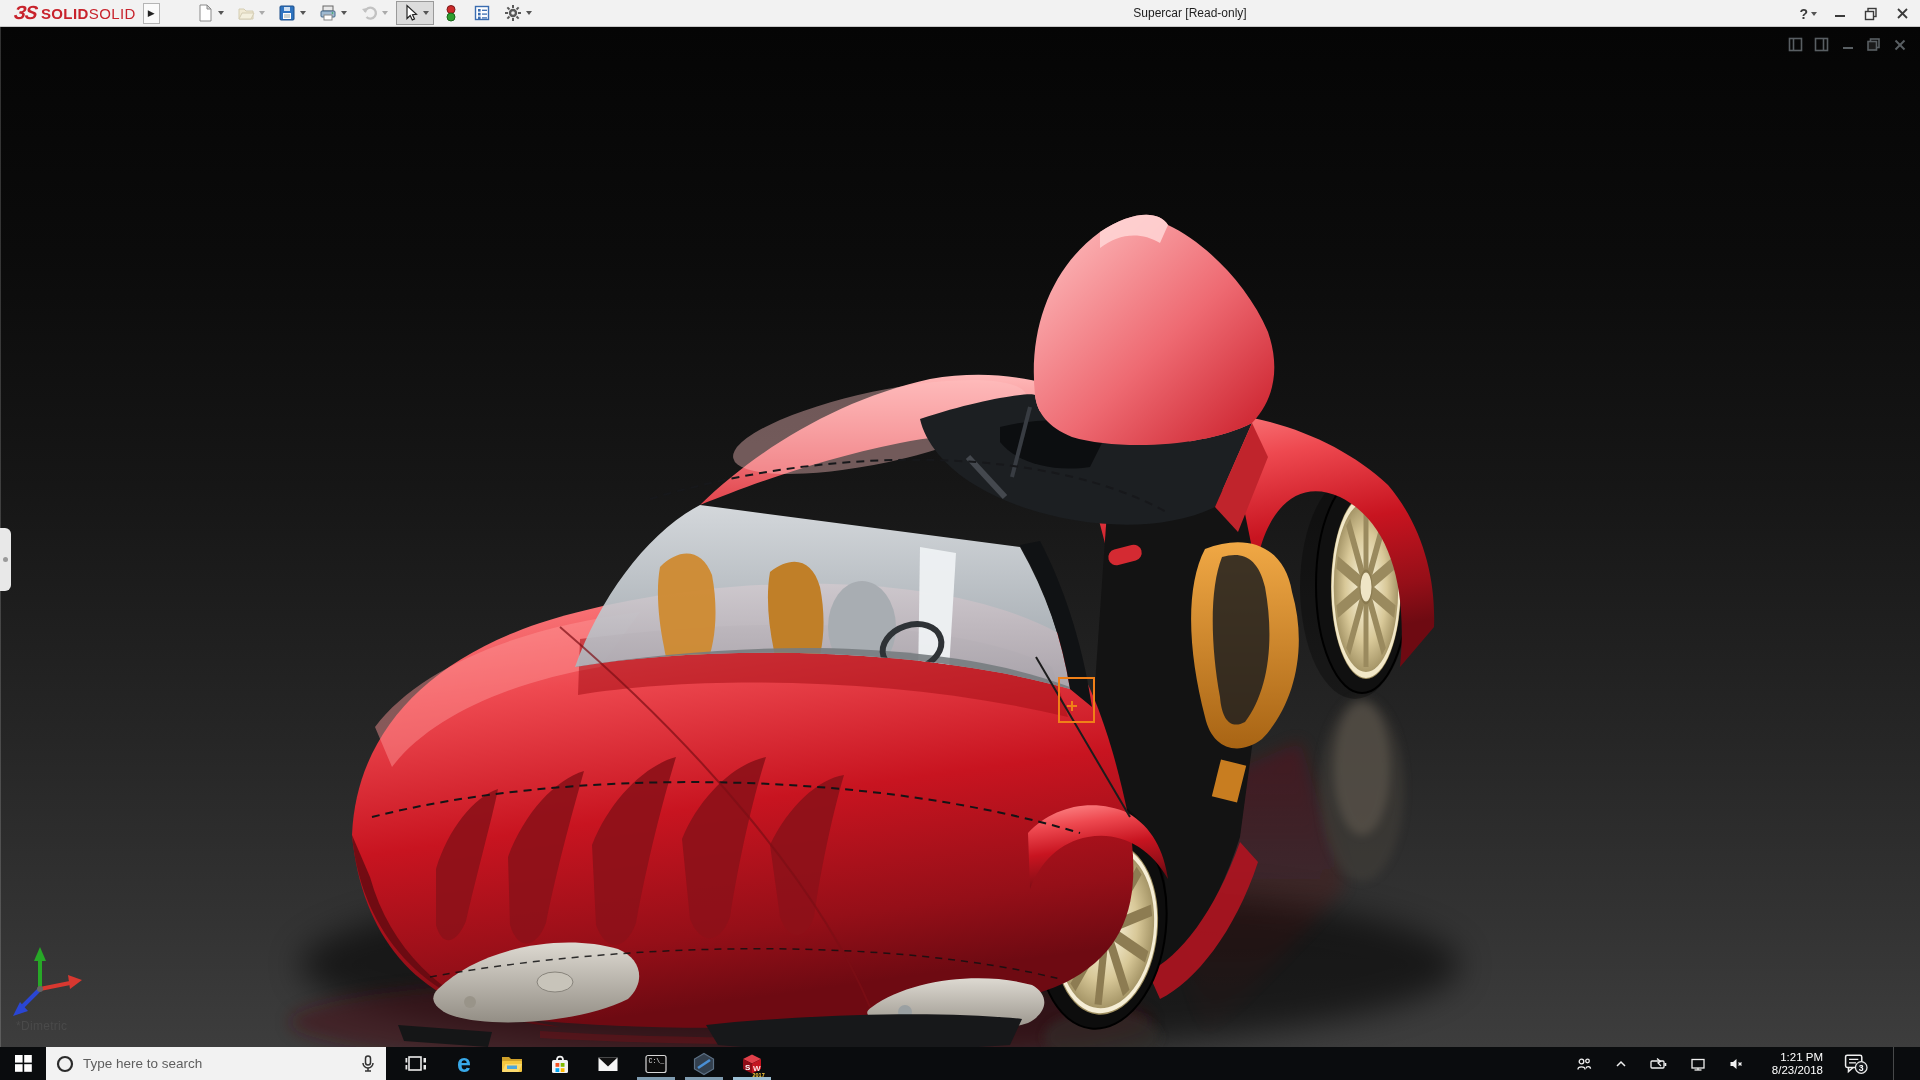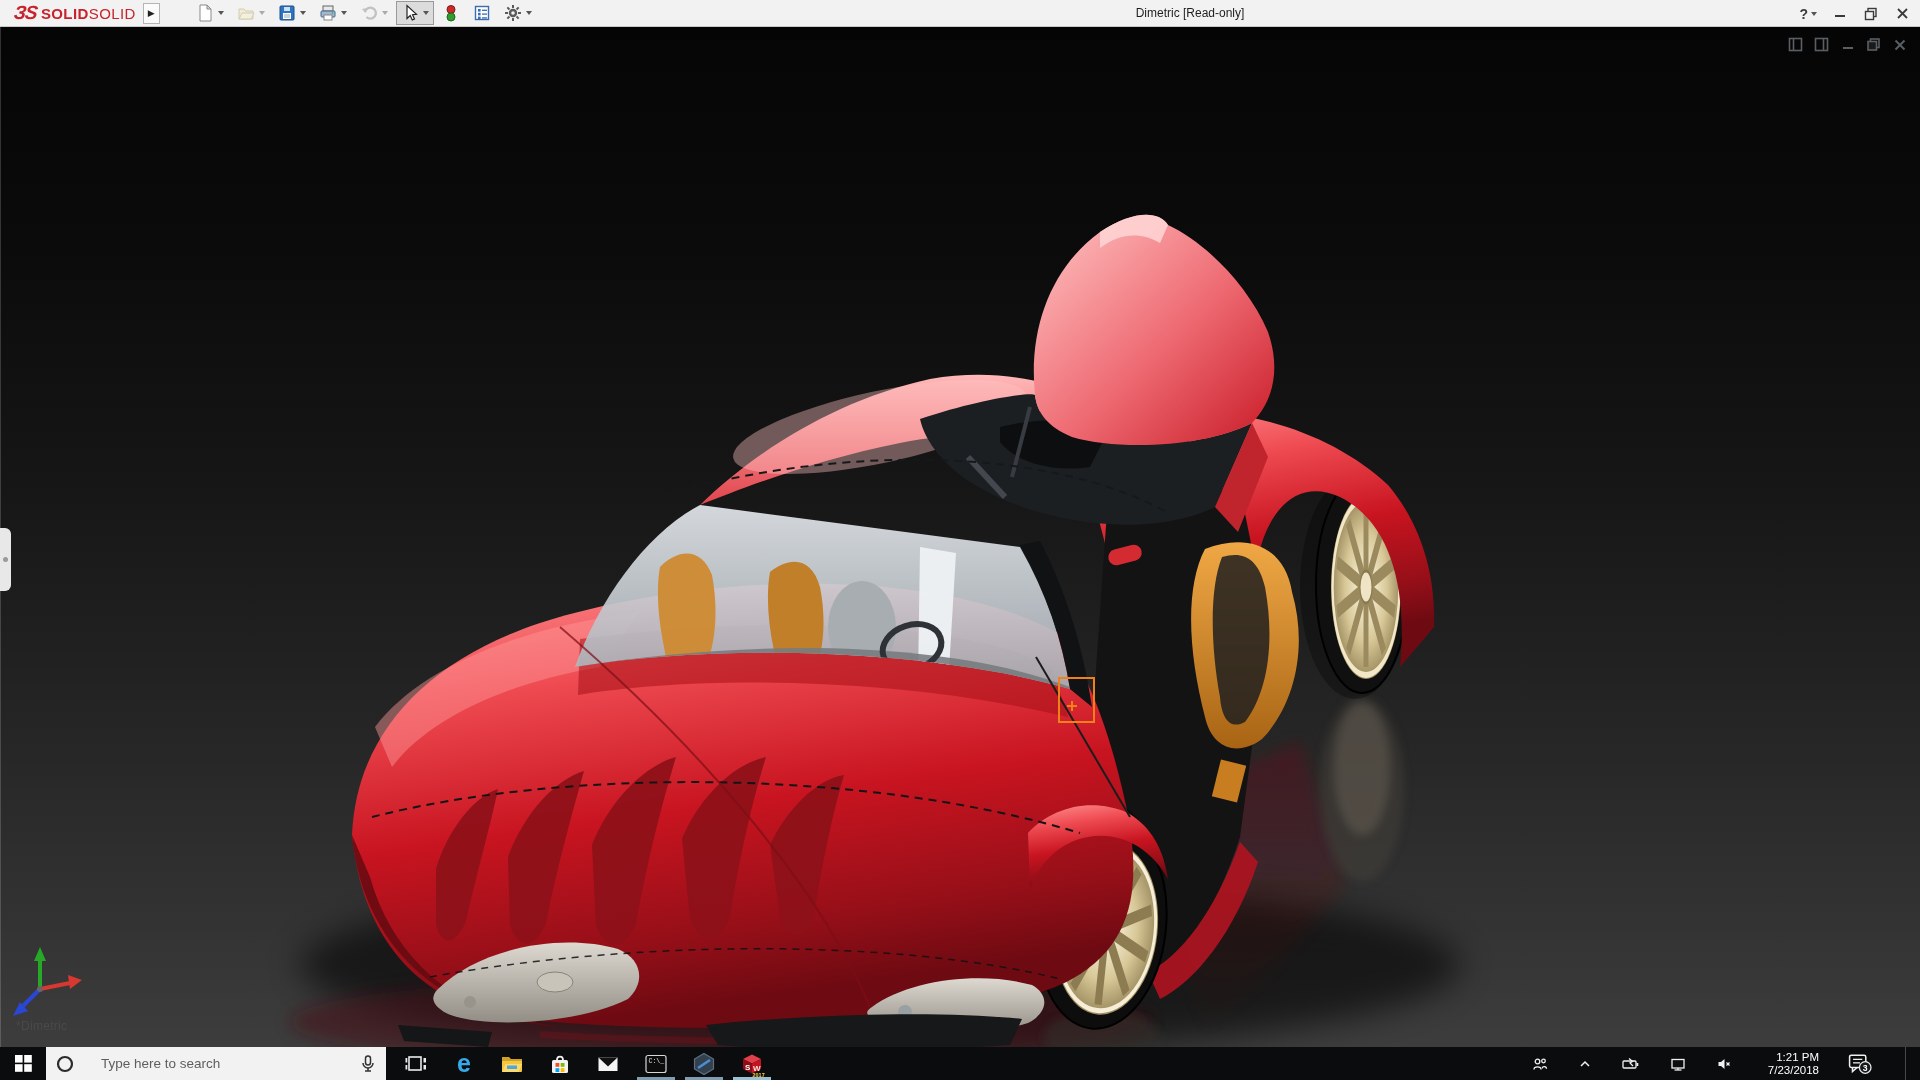--- a/index.html
+++ b/index.html
@@ -37,30 +37,30 @@
   .docctrl .dbtn{width:17px;height:17px;display:flex;align-items:center;justify-content:center;}
   .panel-tab{position:absolute;left:0;top:501px;width:11px;height:63px;background:#e8e8e8;
     border-radius:0 6px 6px 0;display:flex;align-items:center;justify-content:center;}
   .panel-tab .dot{width:5px;height:5px;border-radius:50%;background:#9a9a9a;}
   .view-label{position:absolute;left:16px;top:992px;font-size:12px;color:#4a4a4a;letter-spacing:.3px;}
 
   
   .taskbar{position:absolute;left:0;top:1047px;width:1920px;height:33px;background:#0a0c0e;
     display:flex;align-items:stretch;}
   .startbtn{width:46px;display:flex;align-items:center;justify-content:center;}
-  .searchbox{width:340px;background:#f2f2f2;display:flex;align-items:center;padding:0 10px;gap:25px;}
+  .searchbox{width:340px;background:#f2f2f2;display:flex;align-items:center;padding:0 10px;gap:7px;}
   .searchbox input{flex:1;border:none;outline:none;background:transparent;font-size:13.5px;
     color:#444;font-family:"Liberation Sans",sans-serif;}
   .searchbox input::placeholder{color:#5e5e5e;opacity:1;}
   .appbtns{display:flex;align-items:stretch;margin-left:6px;}
   .appbtn{width:48px;display:flex;align-items:center;justify-content:center;position:relative;}
   .appbtn.running::after{content:"";position:absolute;left:5px;right:5px;bottom:0;height:3px;
     background:#7f9cb0;}
   .appbtn.running.active::after{background:#9cc0d4;}
-  .tray{margin-left:auto;display:flex;align-items:center;gap:28px;padding-right:8px;}
+  .tray{margin-left:auto;display:flex;align-items:center;gap:20px;padding-right:20px;}
   .trayicon{display:flex;align-items:center;justify-content:center;}
   .clock{color:#fff;font-size:11.5px;line-height:13px;text-align:right;min-width:58px;}
   .showdesk{width:7px;height:33px;border-left:1px solid rgba(255,255,255,.25);margin-left:4px;}
   .edge-e{font-size:25px;font-weight:700;color:#38a9e8;line-height:1;}
 </style>
 </head>
 <body>
 
 <div class="titlebar">
   <div class="logo">
@@ -150,21 +150,21 @@
             <rect x="1" y="8" width="3" height="2" transform="rotate(45 9 9)"></rect>
             <rect x="14" y="8" width="3" height="2" transform="rotate(45 9 9)"></rect>
           </g>
         </g>
         <circle cx="9" cy="9" r="1.8" fill="#f2f2f2"></circle>
       </svg>
         <span class="caret"></span>
     </div>
   </div>
 
-  <span class="win-title">Dimetric [Read-only]</span>
+  <span class="win-title">Supercar [Read-only]</span>
 
   <div class="winctrl">
     <div class="helpbtn">
       <span>?</span>
       <span class="caret"></span>
     </div>
     <div class="wbtn">
       <svg width="13" height="13" viewBox="0 0 13 13">
         <line x1="1" y1="9" x2="11" y2="9" stroke="#3a3a3a" stroke-width="2"></line>
       </svg>
@@ -540,21 +540,21 @@
     </div>
     <div class="trayicon">
       <svg width="18" height="16" viewBox="0 0 16 16">
         <polygon points="2.5,6 5,6 8.5,3 8.5,13 5,10 2.5,10" fill="#f0f0f0"></polygon>
         <line x1="10.5" y1="6.5" x2="13.5" y2="9.5" stroke="#f0f0f0" stroke-width="1.3"></line>
         <line x1="13.5" y1="6.5" x2="10.5" y2="9.5" stroke="#f0f0f0" stroke-width="1.3"></line>
       </svg>
     </div>
     <div class="clock">
       <div>1:21 PM</div>
-      <div>7/23/2018</div>
+      <div>8/23/2018</div>
     </div>
     <div class="trayicon">
       <svg width="26" height="22" viewBox="0 0 22 19">
         <rect x="2" y="2" width="14" height="10.5" rx="1.5" fill="none" stroke="#f0f0f0" stroke-width="1.3"></rect>
         <polyline points="4.5,12.5 4.5,16 8.5,12.5" fill="none" stroke="#f0f0f0" stroke-width="1.3"></polyline>
         <line x1="5" y1="5.5" x2="13" y2="5.5" stroke="#f0f0f0" stroke-width="1.1"></line>
         <line x1="5" y1="8.5" x2="11" y2="8.5" stroke="#f0f0f0" stroke-width="1.1"></line>
         <circle cx="15.5" cy="12.5" r="5" fill="#15181c" stroke="#e8e8e8" stroke-width="1.1"></circle>
         <text x="15.5" y="15.2" font-size="7.5" fill="#ffffff" text-anchor="middle" font-weight="bold">3</text>
       </svg>

